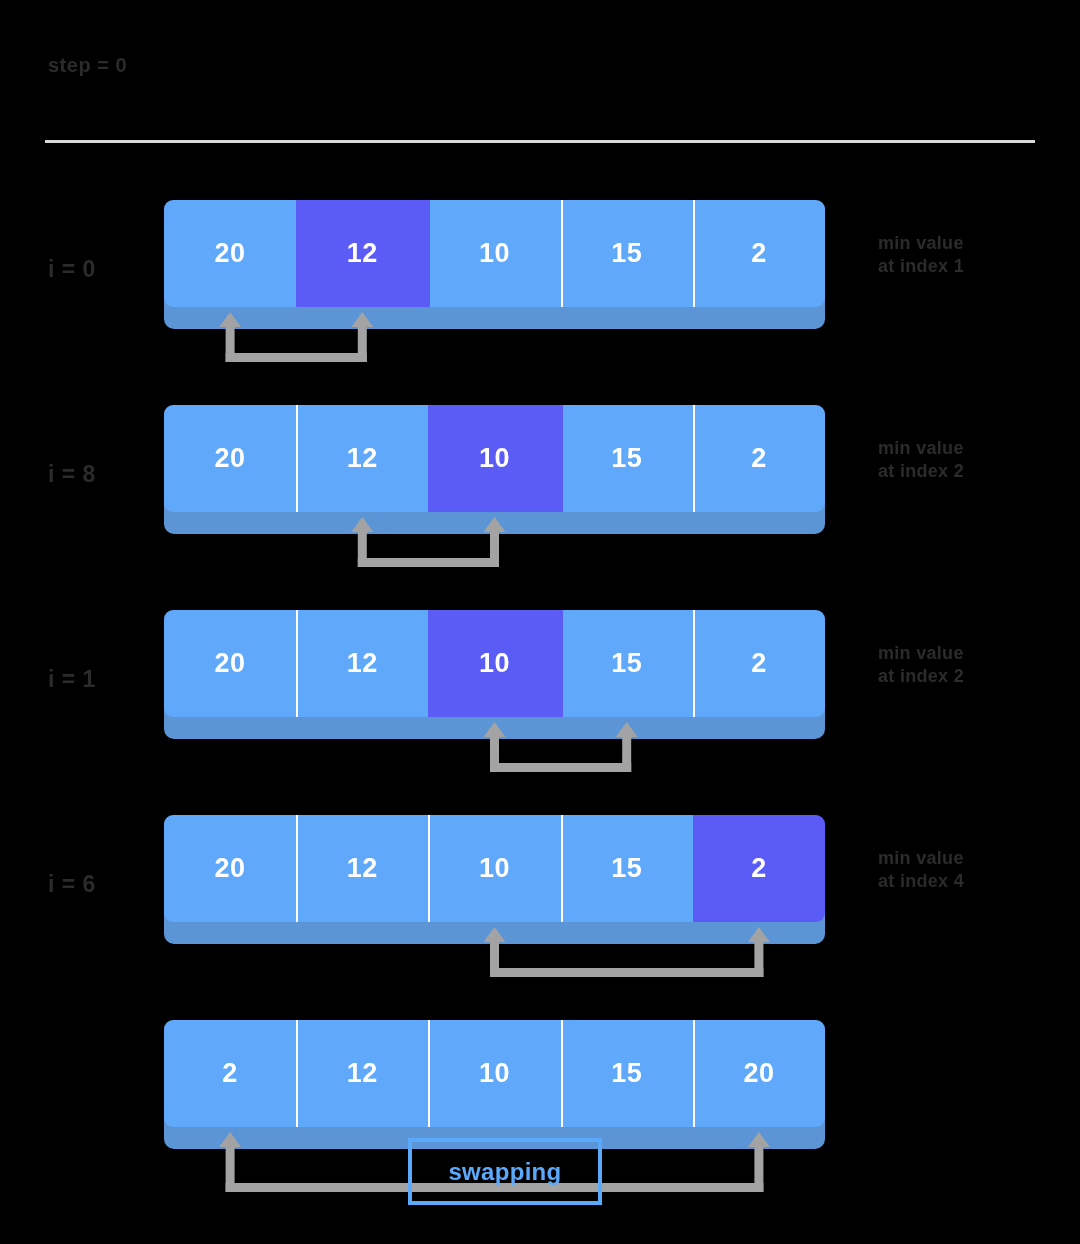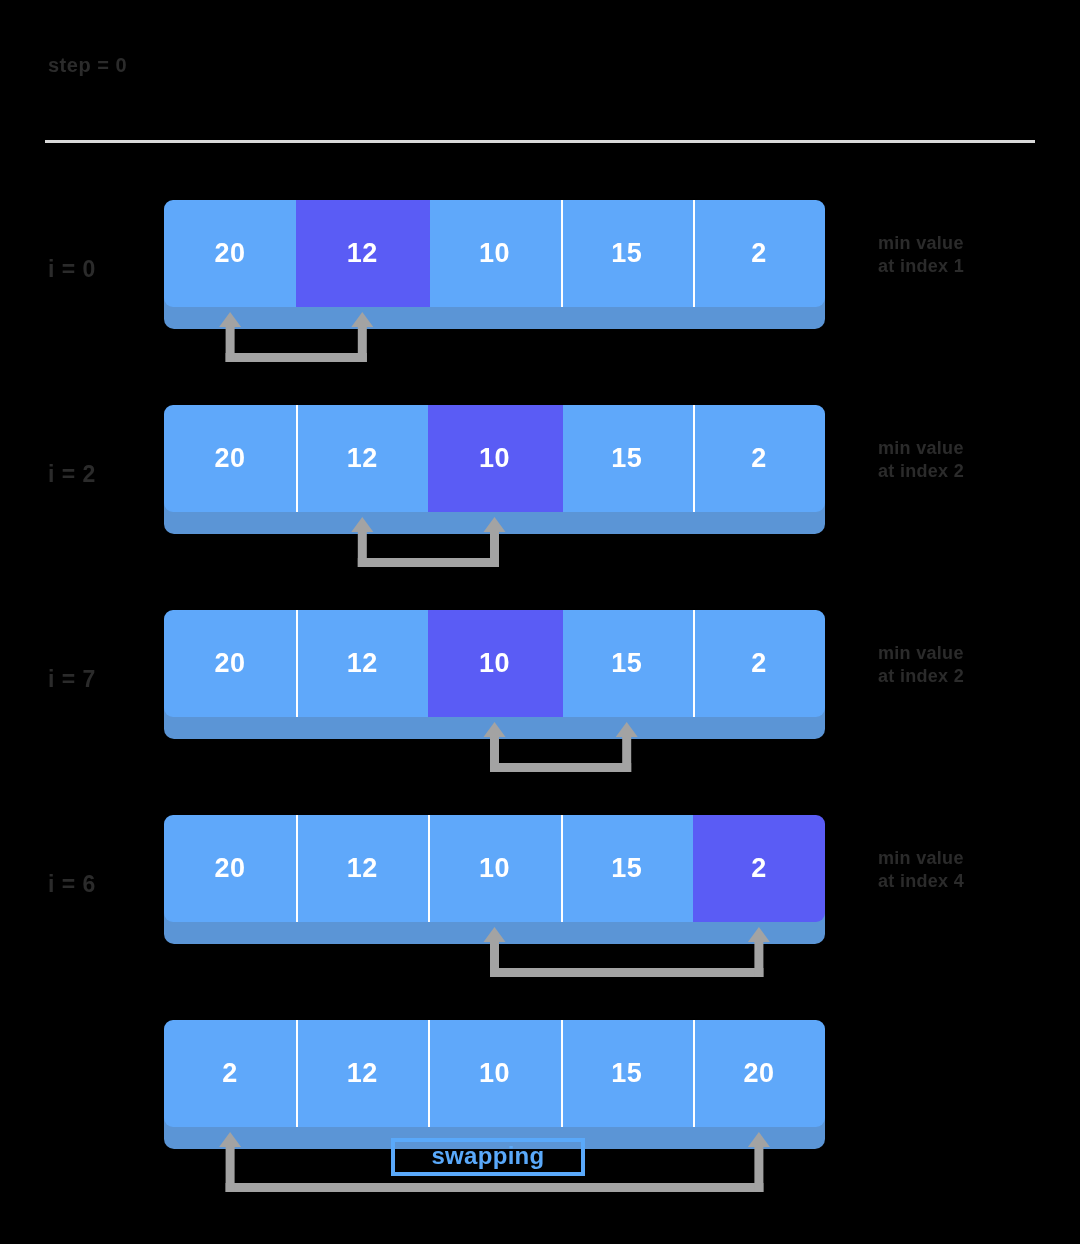--- a/index.html
+++ b/index.html
@@ -80,25 +80,25 @@
   .cell.hi{background:var(--cell-hi);}
   .cell.hi::before{background:var(--cell-hi);}
   .cell.hi + .cell::before{background:var(--cell-hi);}
 
   
   .connector{position:absolute;left:0;top:0;width:1080px;height:205px;
              pointer-events:none;}
 
   
   #swap-badge{
-    position:absolute;left:391px;top:1138px;
-    width:194px;height:38px;
+    position:absolute;left:408px;top:1138px;
+    width:194px;height:67px;
     border:4px solid var(--accent);
     background:transparent;
-    display:flex;justify-content:center;
+    display:flex;align-items:center;justify-content:center;
     color:var(--accent);font-size:24px;font-weight:bold;
     letter-spacing:.3px;
   }
 </style>
 </head>
 <body>
 
 <div id="step-title">step = 0</div>
 <div id="top-rule"></div>
 
@@ -119,21 +119,21 @@
 at index 1</div>
       <svg class="connector" width="1080" height="205">
         <rect x="225.6" y="167" width="141.19999999999996" height="9" fill="#a3a3a3"></rect>
         <rect x="225.6" y="139" width="9" height="37" fill="#a3a3a3"></rect>
         <rect x="357.79999999999995" y="139" width="9" height="37" fill="#a3a3a3"></rect>
         <polygon points="230.1,126 219.1,141 241.1,141" fill="#a3a3a3"></polygon>
         <polygon points="362.29999999999995,126 351.29999999999995,141 373.29999999999995,141" fill="#a3a3a3"></polygon>
       </svg>
     </div>
     <div class="row" style="top: 391px;">
-      <div class="row-label">i = 2</div>
+      <div class="row-label">i = 8</div>
       <div class="array">
         <div class="array-shadow"></div>
         <div class="cells">
           <div class="cell">20</div>
           <div class="cell">12</div>
           <div class="cell hi">10</div>
           <div class="cell">15</div>
           <div class="cell">2</div>
         </div>
       </div>
@@ -141,21 +141,21 @@
 at index 2</div>
       <svg class="connector" width="1080" height="205">
         <rect x="357.79999999999995" y="167" width="141.20000000000005" height="9" fill="#a3a3a3"></rect>
         <rect x="357.79999999999995" y="139" width="9" height="37" fill="#a3a3a3"></rect>
         <rect x="490" y="139" width="9" height="37" fill="#a3a3a3"></rect>
         <polygon points="362.29999999999995,126 351.29999999999995,141 373.29999999999995,141" fill="#a3a3a3"></polygon>
         <polygon points="494.5,126 483.5,141 505.5,141" fill="#a3a3a3"></polygon>
       </svg>
     </div>
     <div class="row" style="top: 596px;">
-      <div class="row-label">i = 7</div>
+      <div class="row-label">i = 1</div>
       <div class="array">
         <div class="array-shadow"></div>
         <div class="cells">
           <div class="cell">20</div>
           <div class="cell">12</div>
           <div class="cell hi">10</div>
           <div class="cell">15</div>
           <div class="cell">2</div>
         </div>
       </div>

